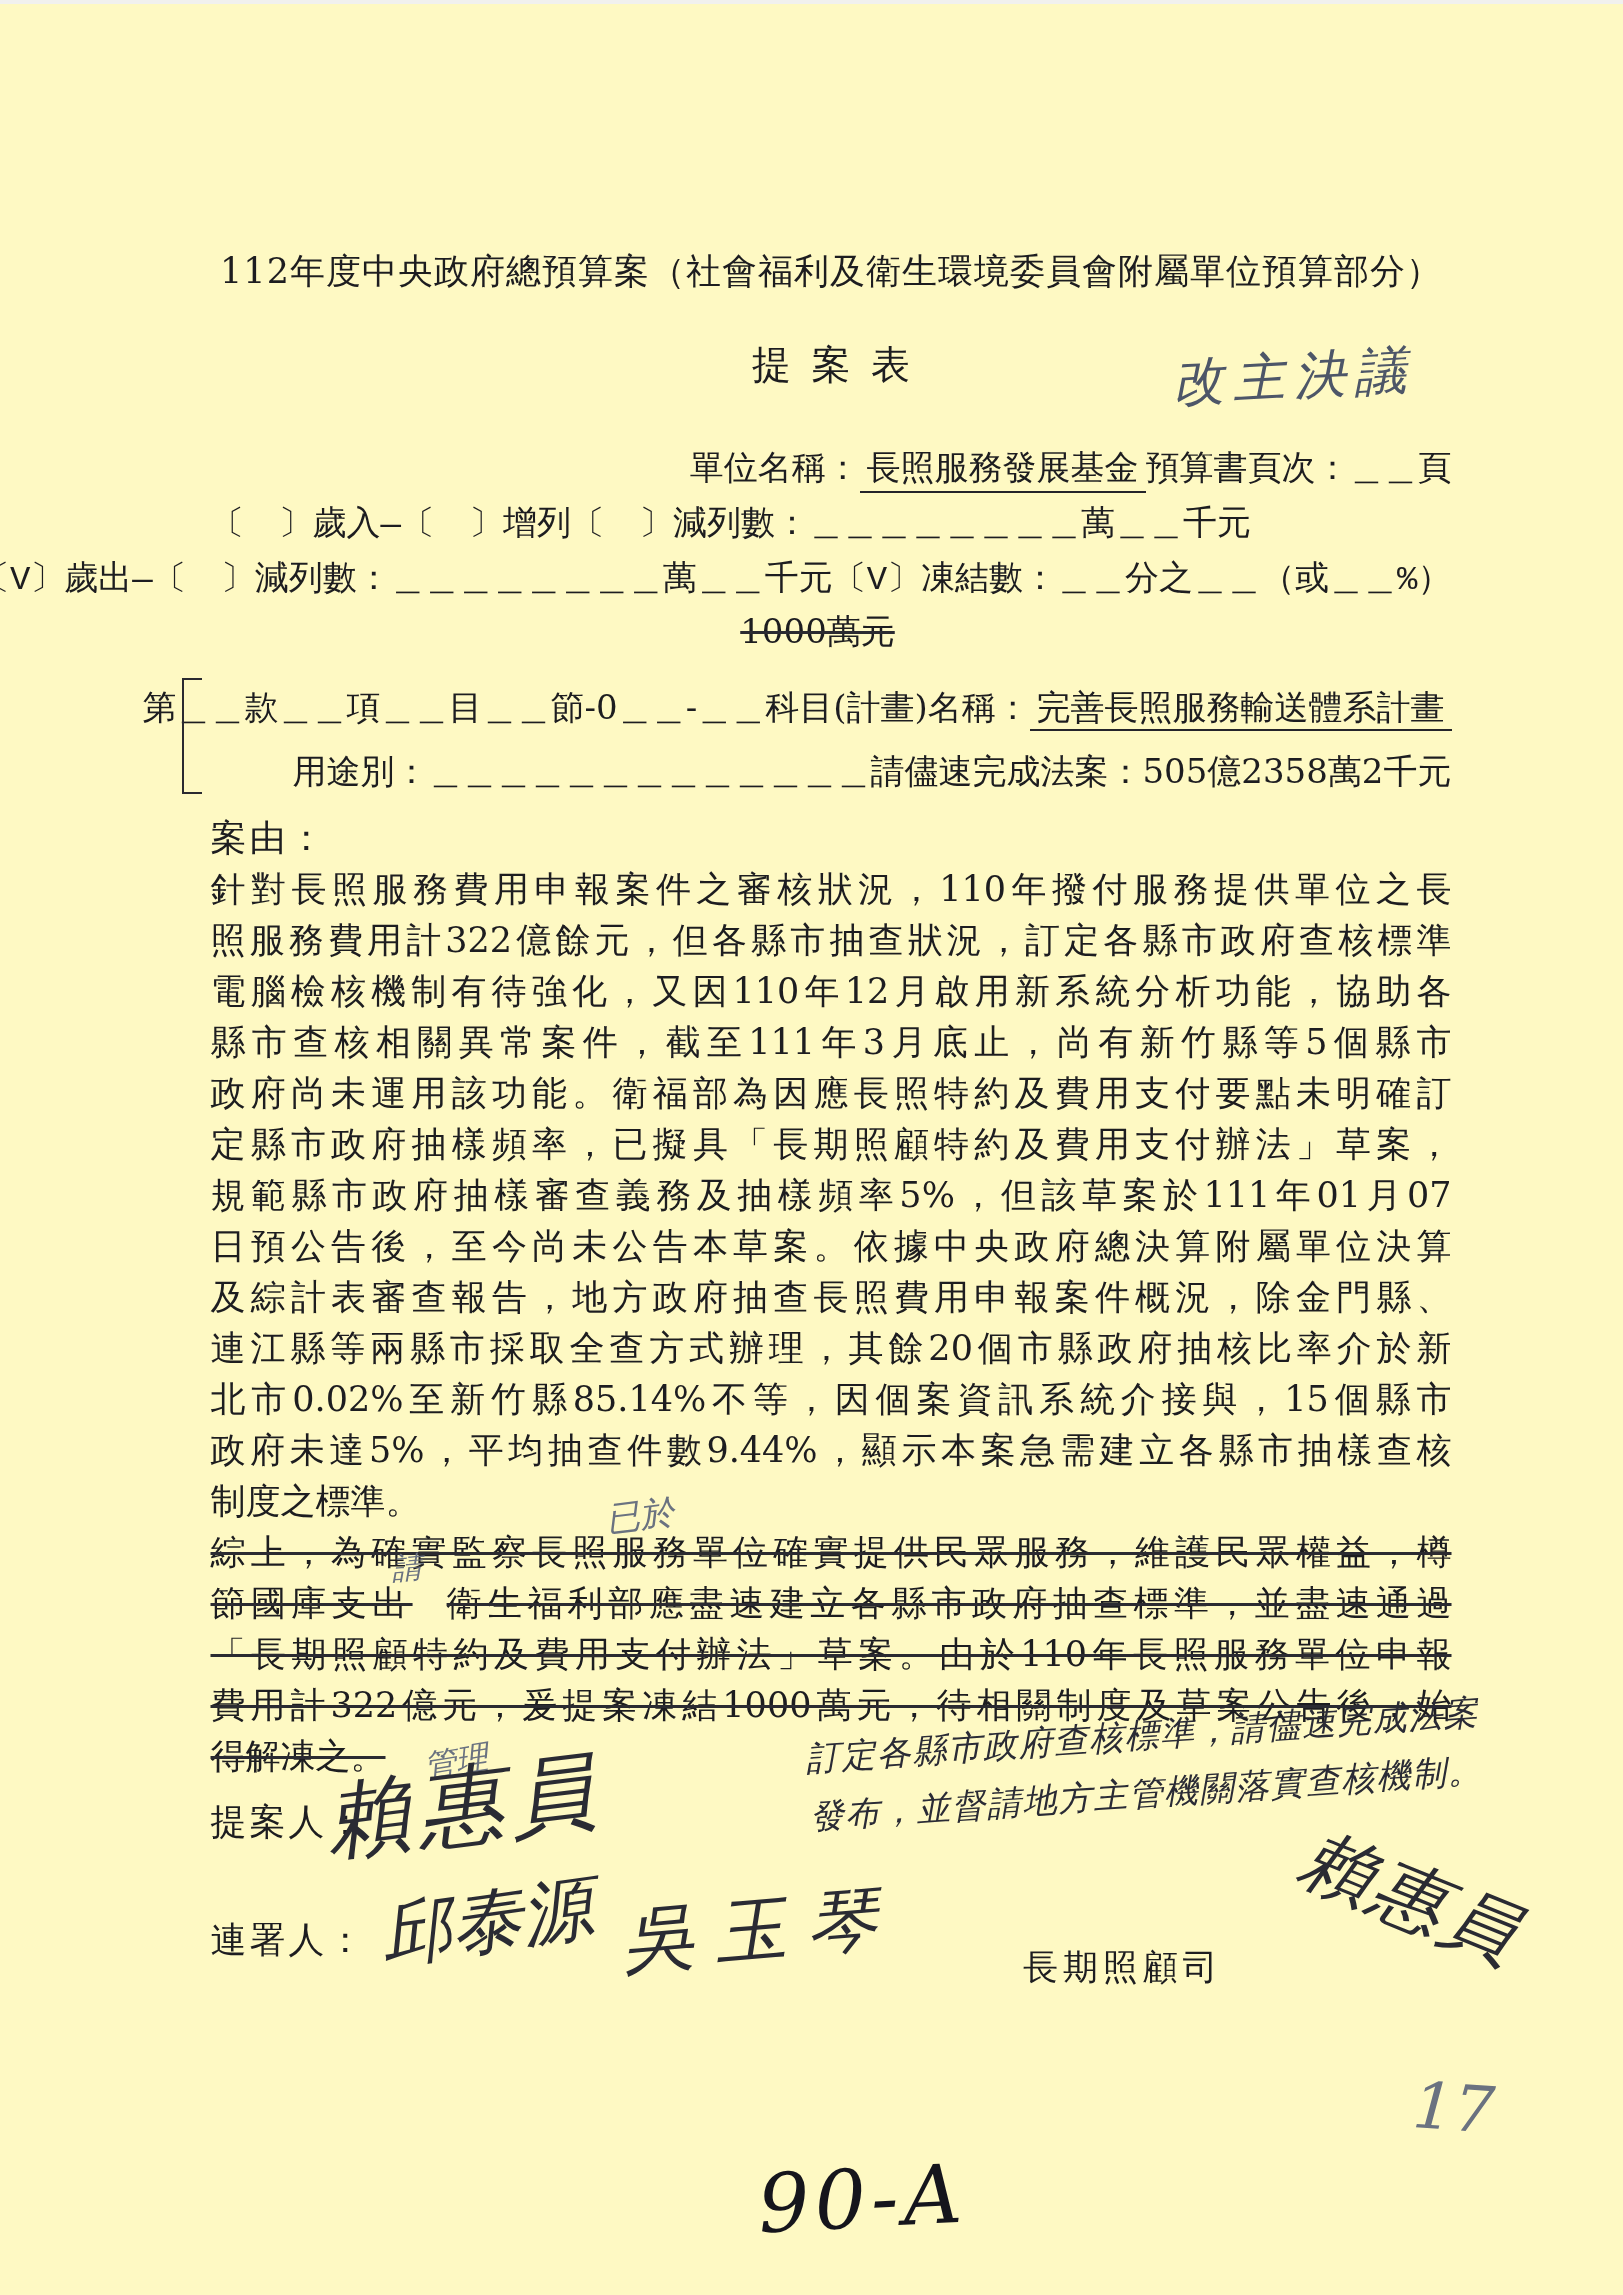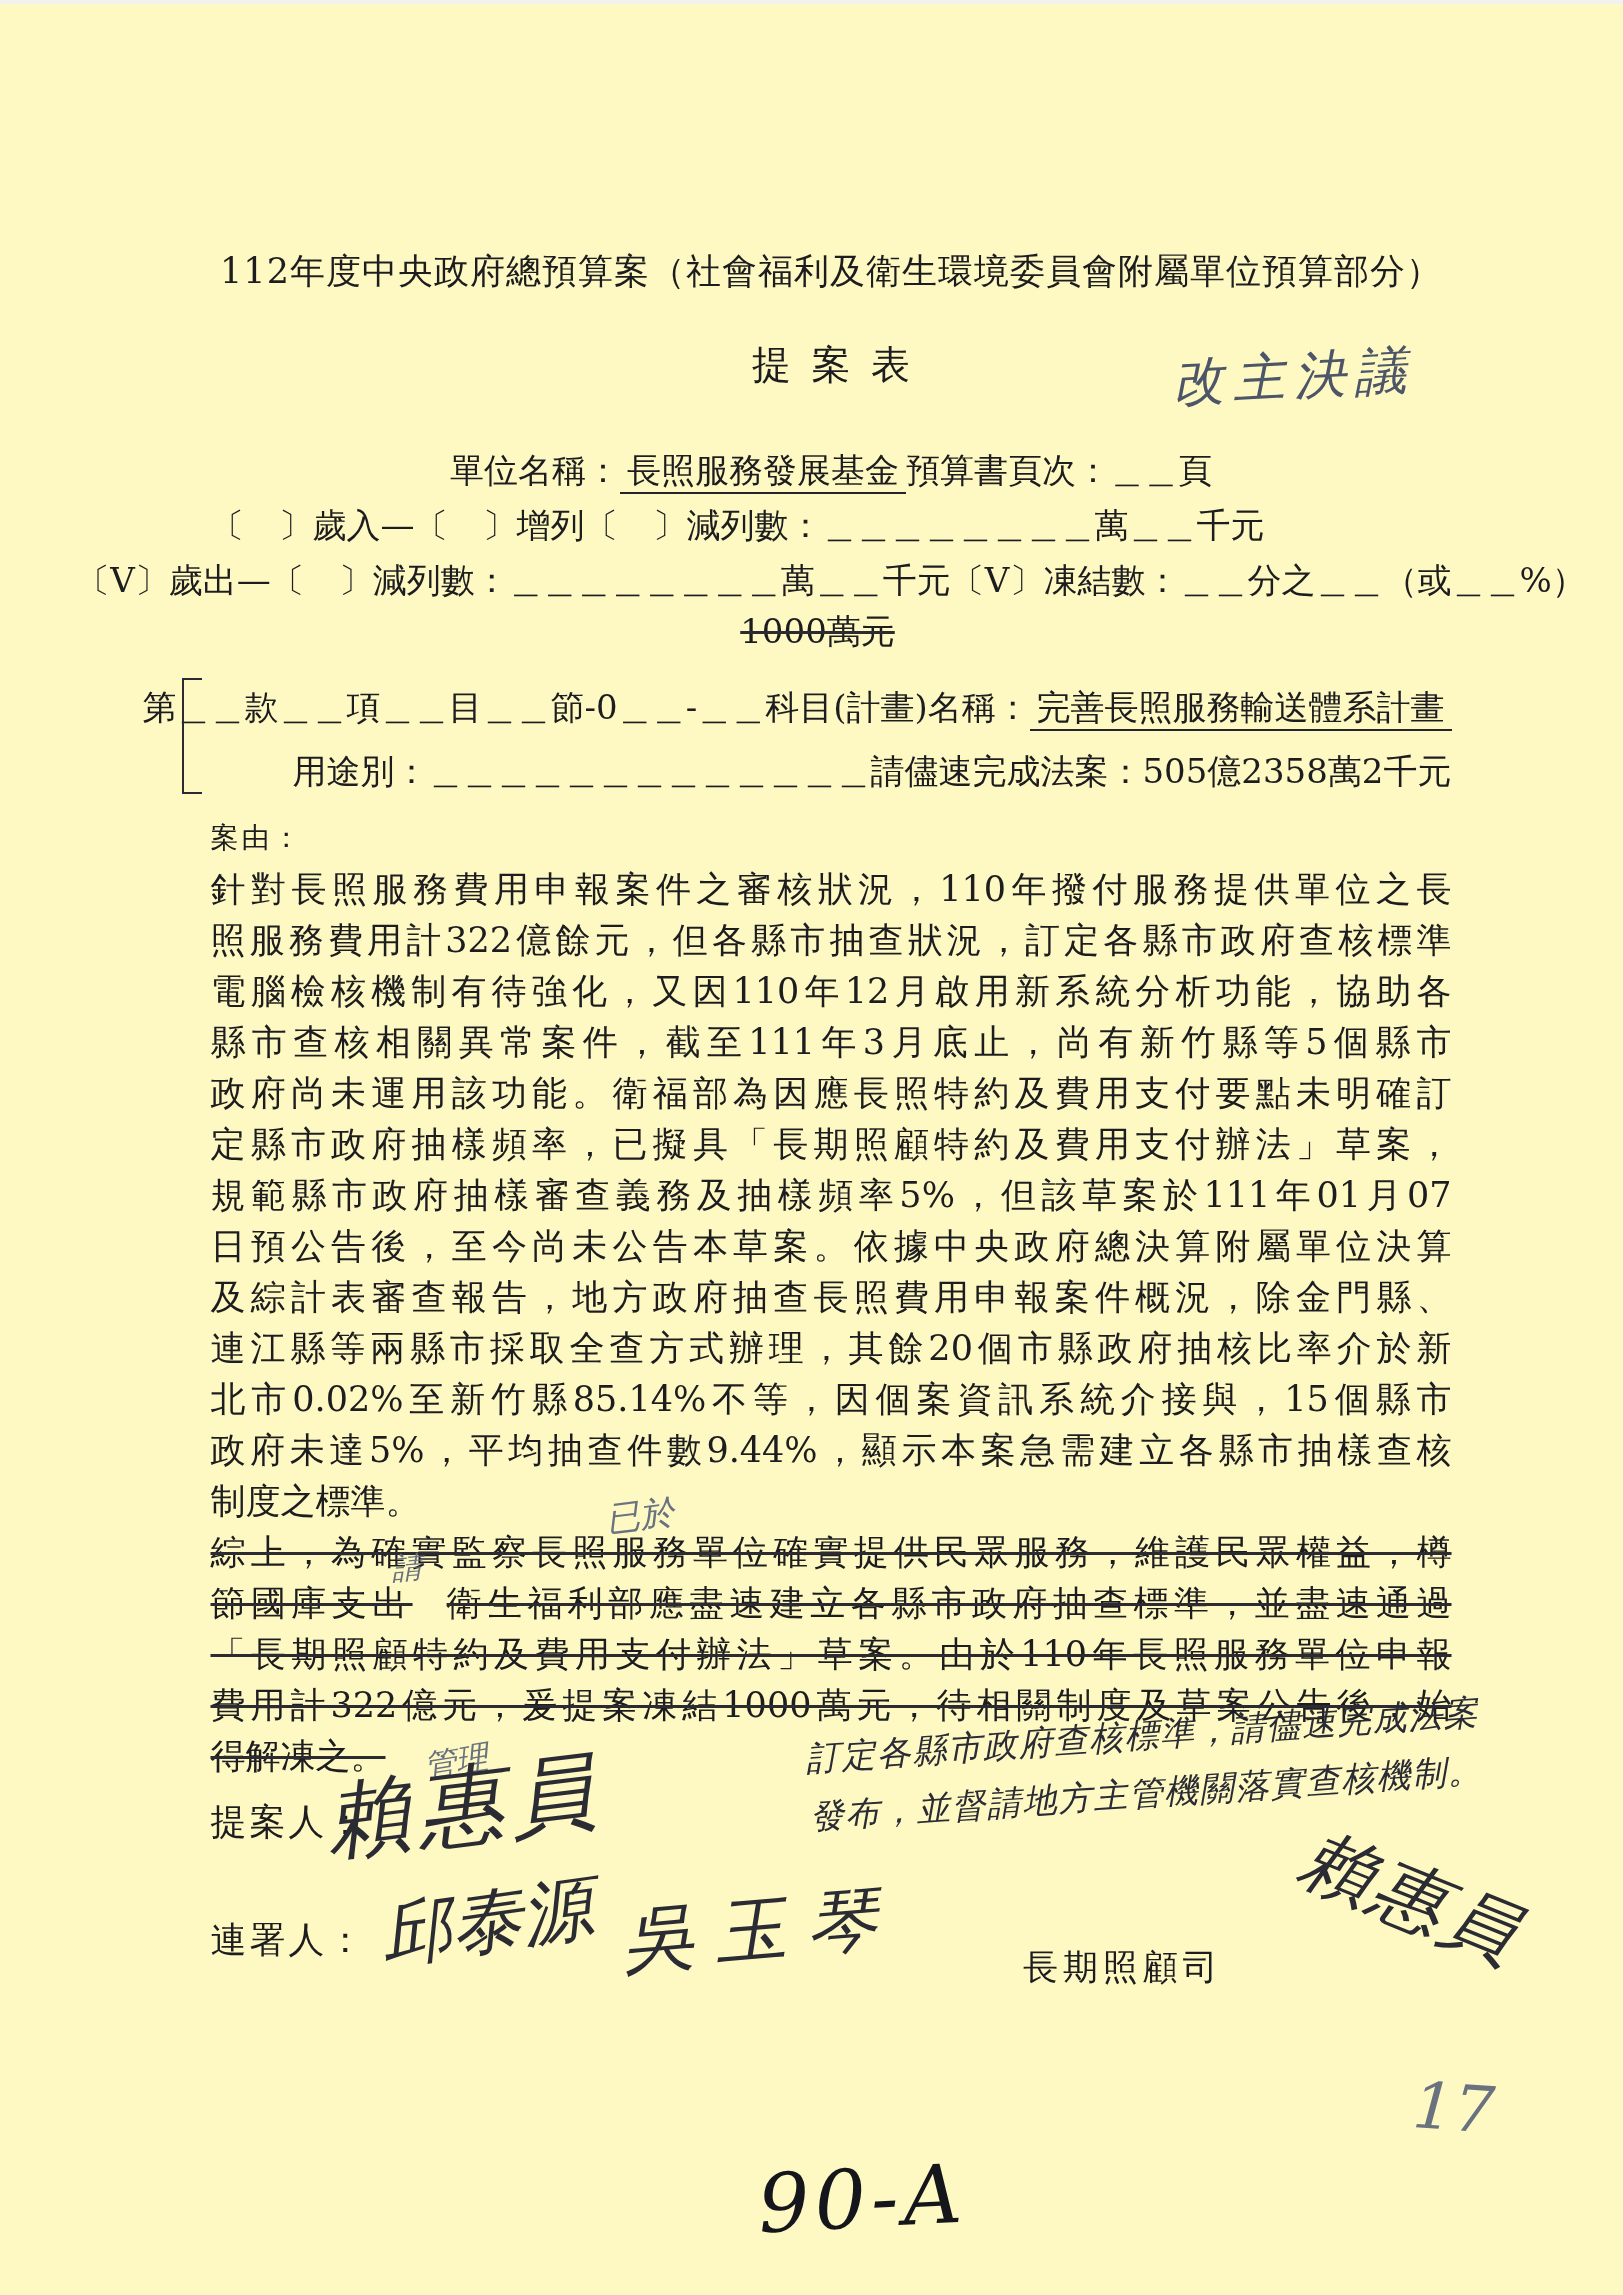--- a/index.html
+++ b/index.html
@@ -12,32 +12,32 @@
     color:#1d1d20;
     font-family:"DejaVu Serif","Liberation Serif",serif;
     overflow:hidden;
     padding-top:245px;
     padding-left:38px;
   }
   .title { text-align:center; font-size:35px; line-height:44px; letter-spacing:1px; }
   .form-name { text-align:center; font-size:39px; line-height:49px; letter-spacing:20.6px; margin-top:47px; text-indent:20.6px; }
   .content { width:1241px; margin:0 auto; }
   .hdr { margin-top:54px; font-size:34px; }
-  .hdr-row { line-height:55px; display:flex; justify-content:center; white-space:nowrap; }
+  .hdr-row { line-height:55px; display:flex; justify-content:flex-end; white-space:nowrap;font-family:Liberation Mono, monospace; }
   .hdr-row.single { display:block; }
   .freeze-amount-row { line-height:47px; text-align:center; padding-right:27px; }
   .ul { border-bottom:2px solid #24242a; padding:0 6.9px 2px 6.9px; }
   .strike { text-decoration:line-through; text-decoration-thickness:2.5px; text-decoration-color:#2b2b31; }
   .bracket-box { position:relative; margin-top:19.6px; font-size:34px; }
   .bracket-box::before {
     content:""; position:absolute; left:-28.4px; top:3.9px; bottom:8.8px; width:17.7px;
     border-left:2.5px solid #2a2a30; border-top:2.5px solid #2a2a30; border-bottom:2.5px solid #2a2a30;
   }
   .bracket-row { line-height:64px; display:flex; justify-content:flex-end; white-space:nowrap; }
-  .case-label { margin-top:9.8px; font-size:28px; line-height:52px; letter-spacing:2.9px; }
+  .case-label { margin-top:9.8px; font-size:36px; line-height:52px; letter-spacing:2.9px; }
   .case-text { font-size:35px; }
   .case-line {
     line-height:51px;
     text-align:justify; text-align-last:justify;
     text-justify:inter-character;
   }
   .case-line.short { text-align-last:left; }
   .gap-left { margin-left:34px; }
   .sign-row { font-size:36px; line-height:59px; letter-spacing:2.9px; }
   .proposer-row { margin-top:9.8px; }

